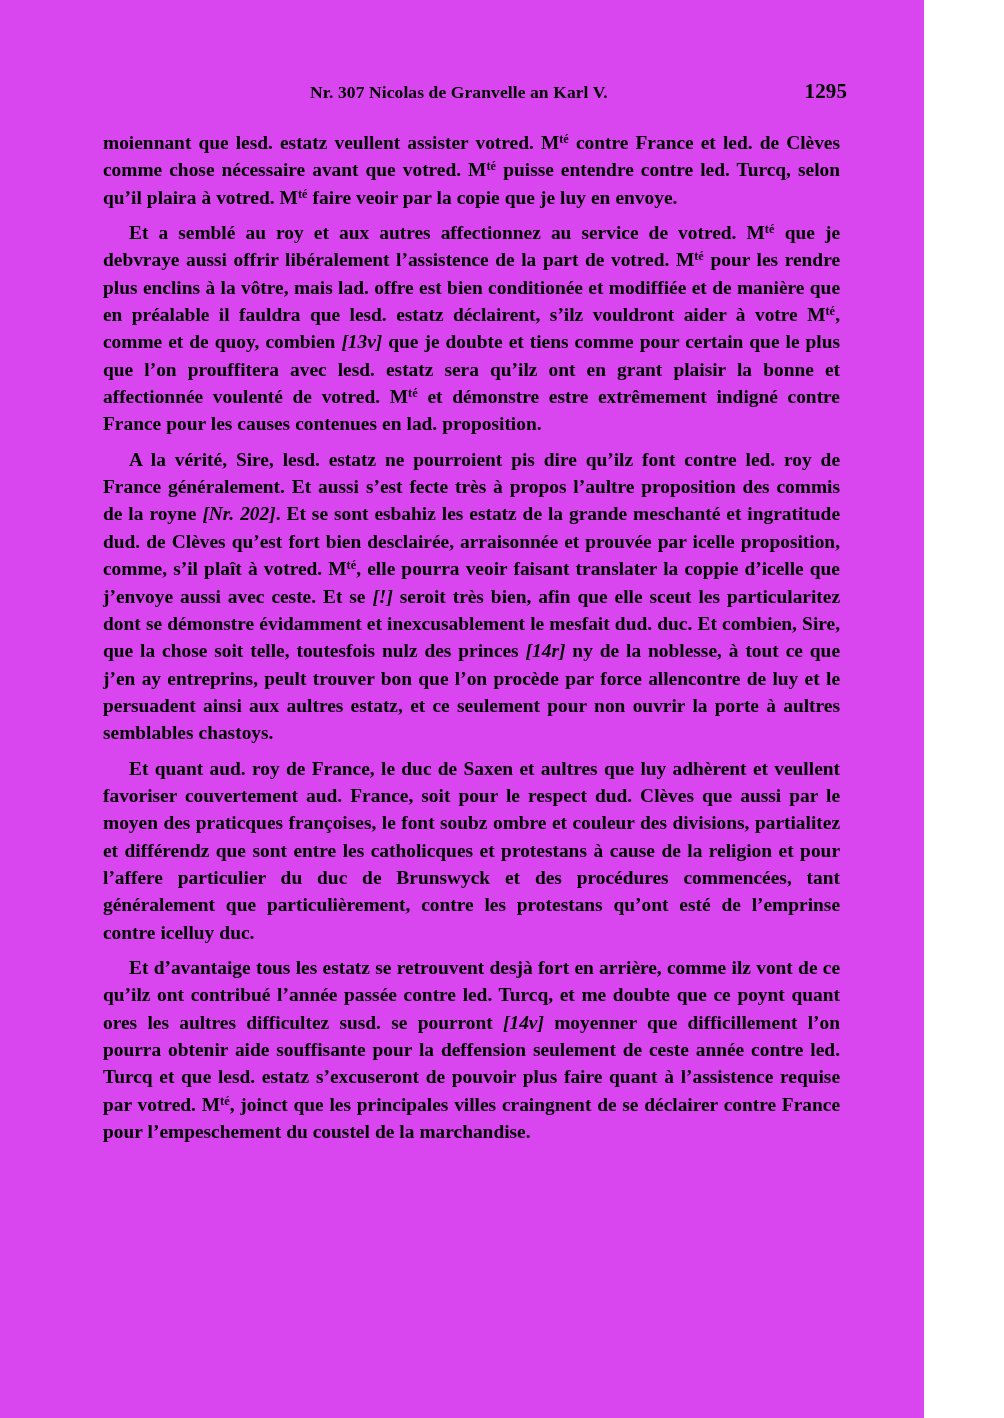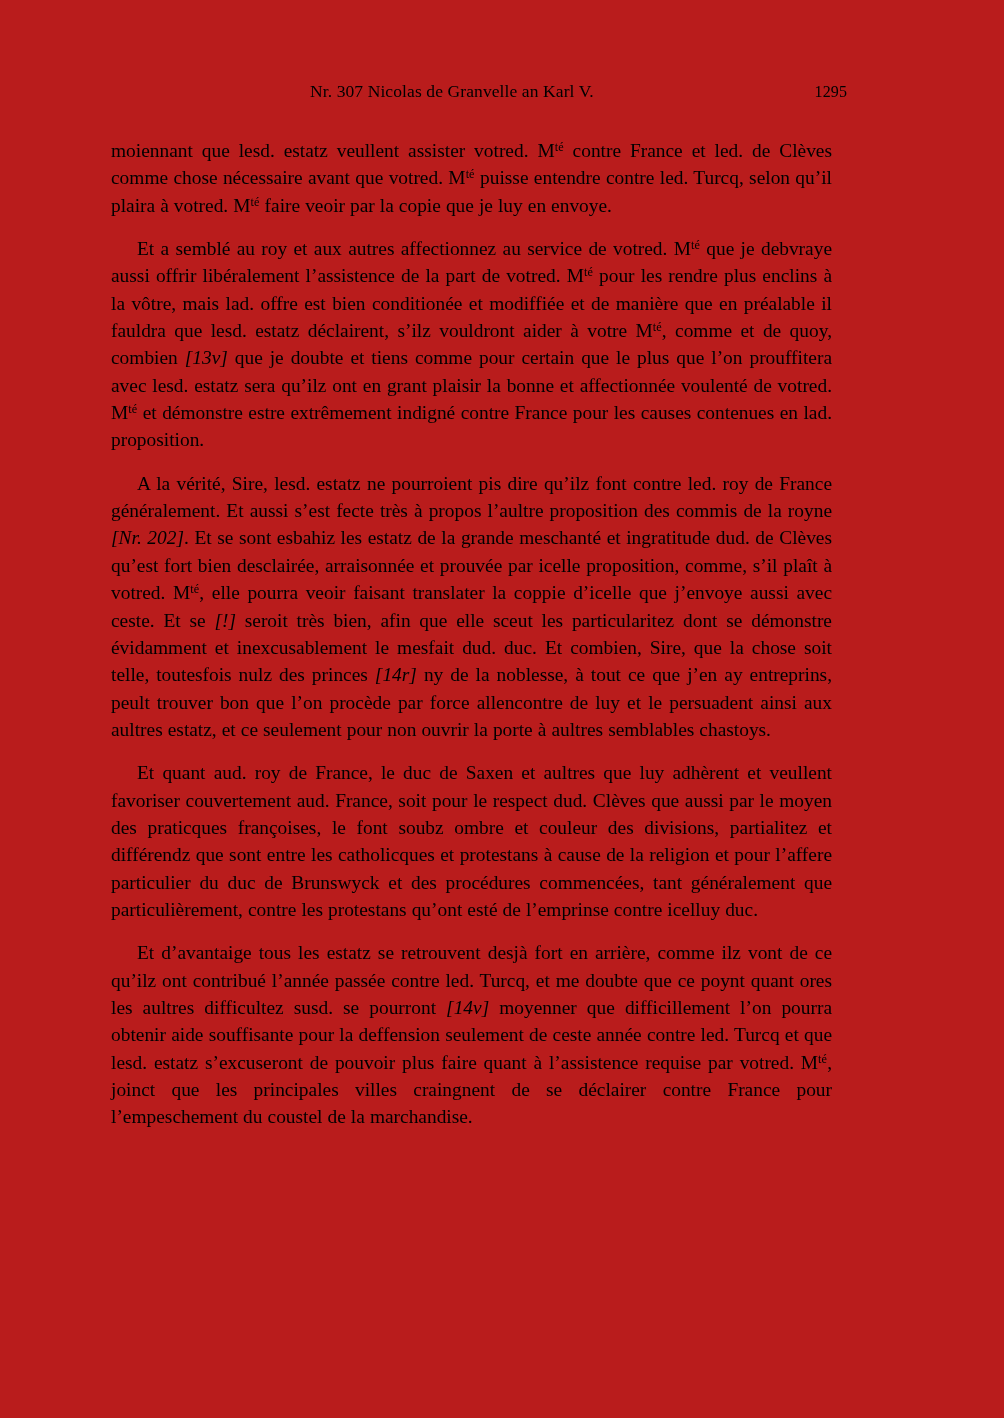--- a/index.html
+++ b/index.html
@@ -11,25 +11,26 @@
   body {
     width: 1004px;
     height: 1418px;
     font-family: "Liberation Serif", "DejaVu Serif", serif;
     color: #000000;
     -webkit-font-smoothing: antialiased;
   }
 
   .page {
     position: relative;
-    width: 1004px;
+    width: 924px;
     height: 1418px;
     box-sizing: border-box;
-    background: #b91c1c;
+    background: #d946ef;
     overflow: hidden;
+    font-weight: bold;
   }
 
   
   .running-head {
     position: absolute;
     left: 95px;
     top: 78px;
     width: 752px;
     height: 26px;
     display: flex;
@@ -39,39 +40,39 @@
     line-height: 26px;
     letter-spacing: 0.1px;
   }
   .running-head .rh-title {
     flex: 0 1 auto;
     margin-left: 215px;
     white-space: nowrap;
   }
   .running-head .rh-folio {
     flex: 0 0 auto;
-    font-size: 16px;
+    font-size: 21px;
     white-space: nowrap;
   }
 
   
   .textblock {
     position: absolute;
     left: 95px;
     top: 121px;
     width: 753px;
     font-size: 19.4px;
     line-height: 27.35px;
     text-align: justify;
     text-justify: inter-word;
     hyphens: manual;
   }
 
   .textblock p {
-    margin: 16px;
+    margin: 8px;
     text-indent: 0;
     text-align: justify;
   }
   .textblock p.indent {
     text-indent: 26px;
   }
   
   .textblock p:last-child {
     text-align: justify;
   }

